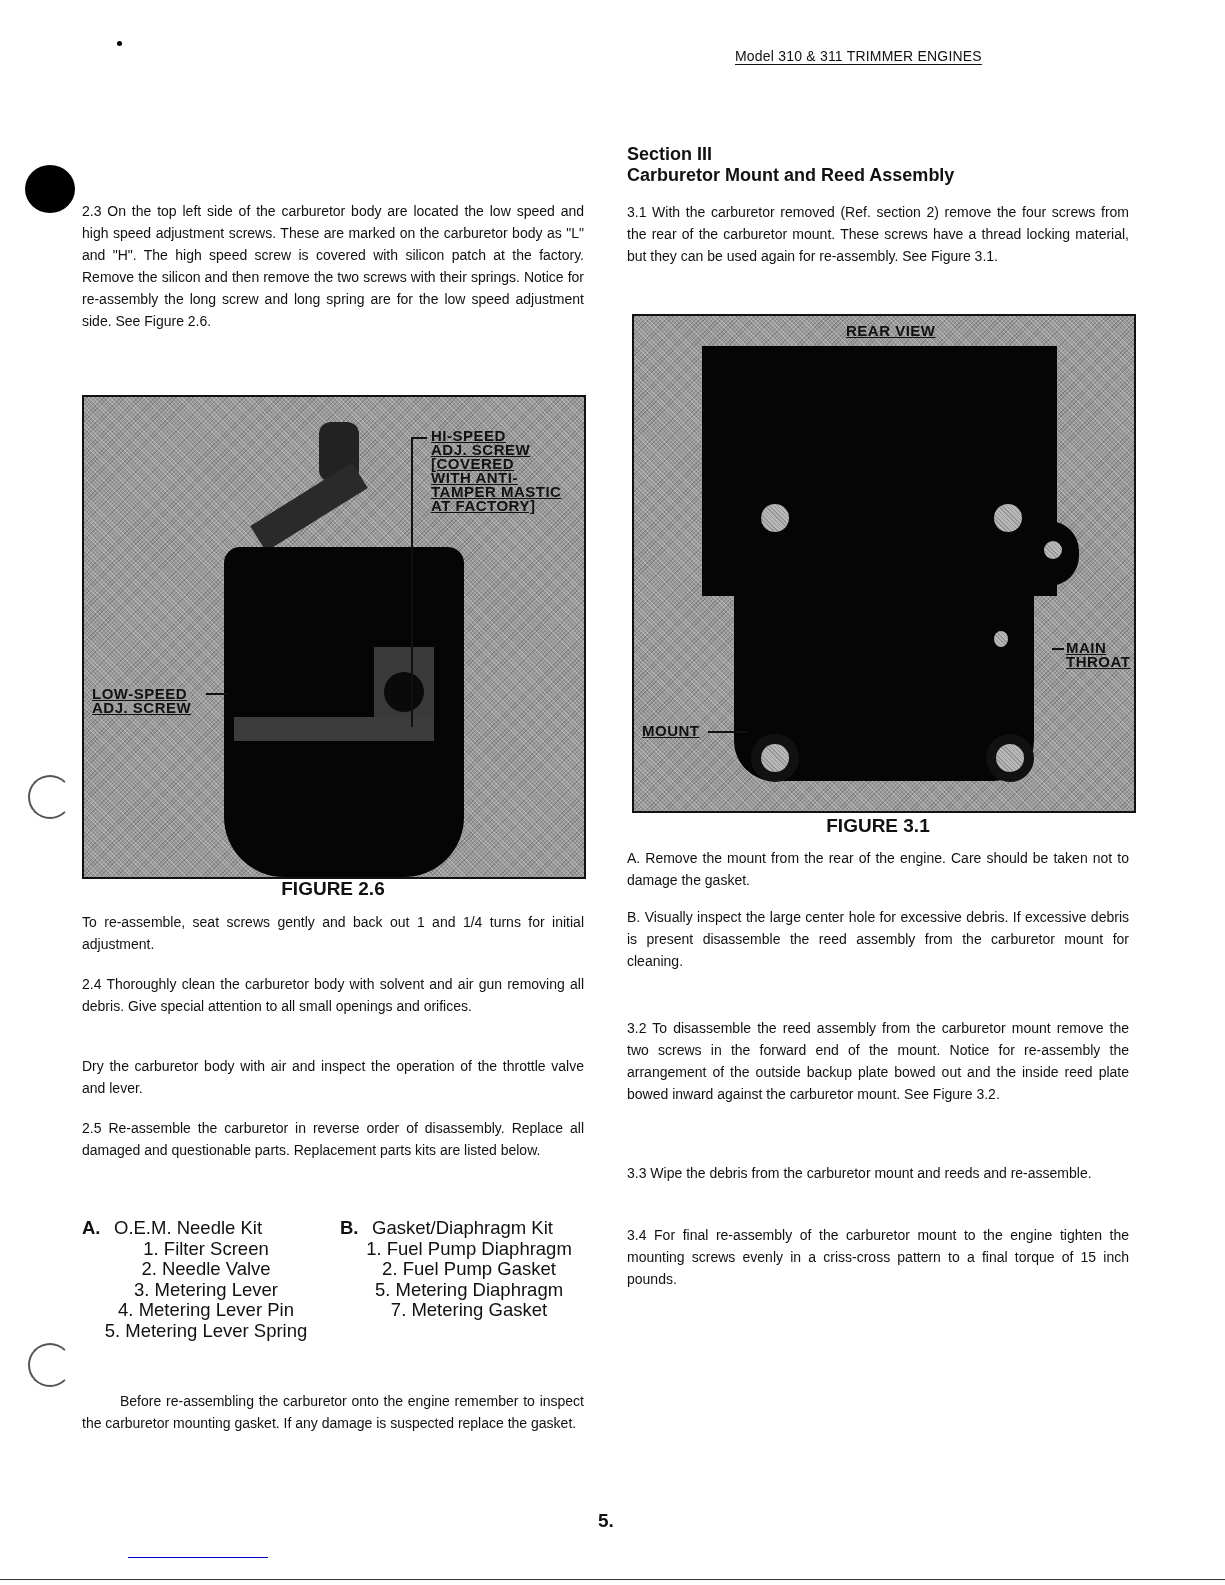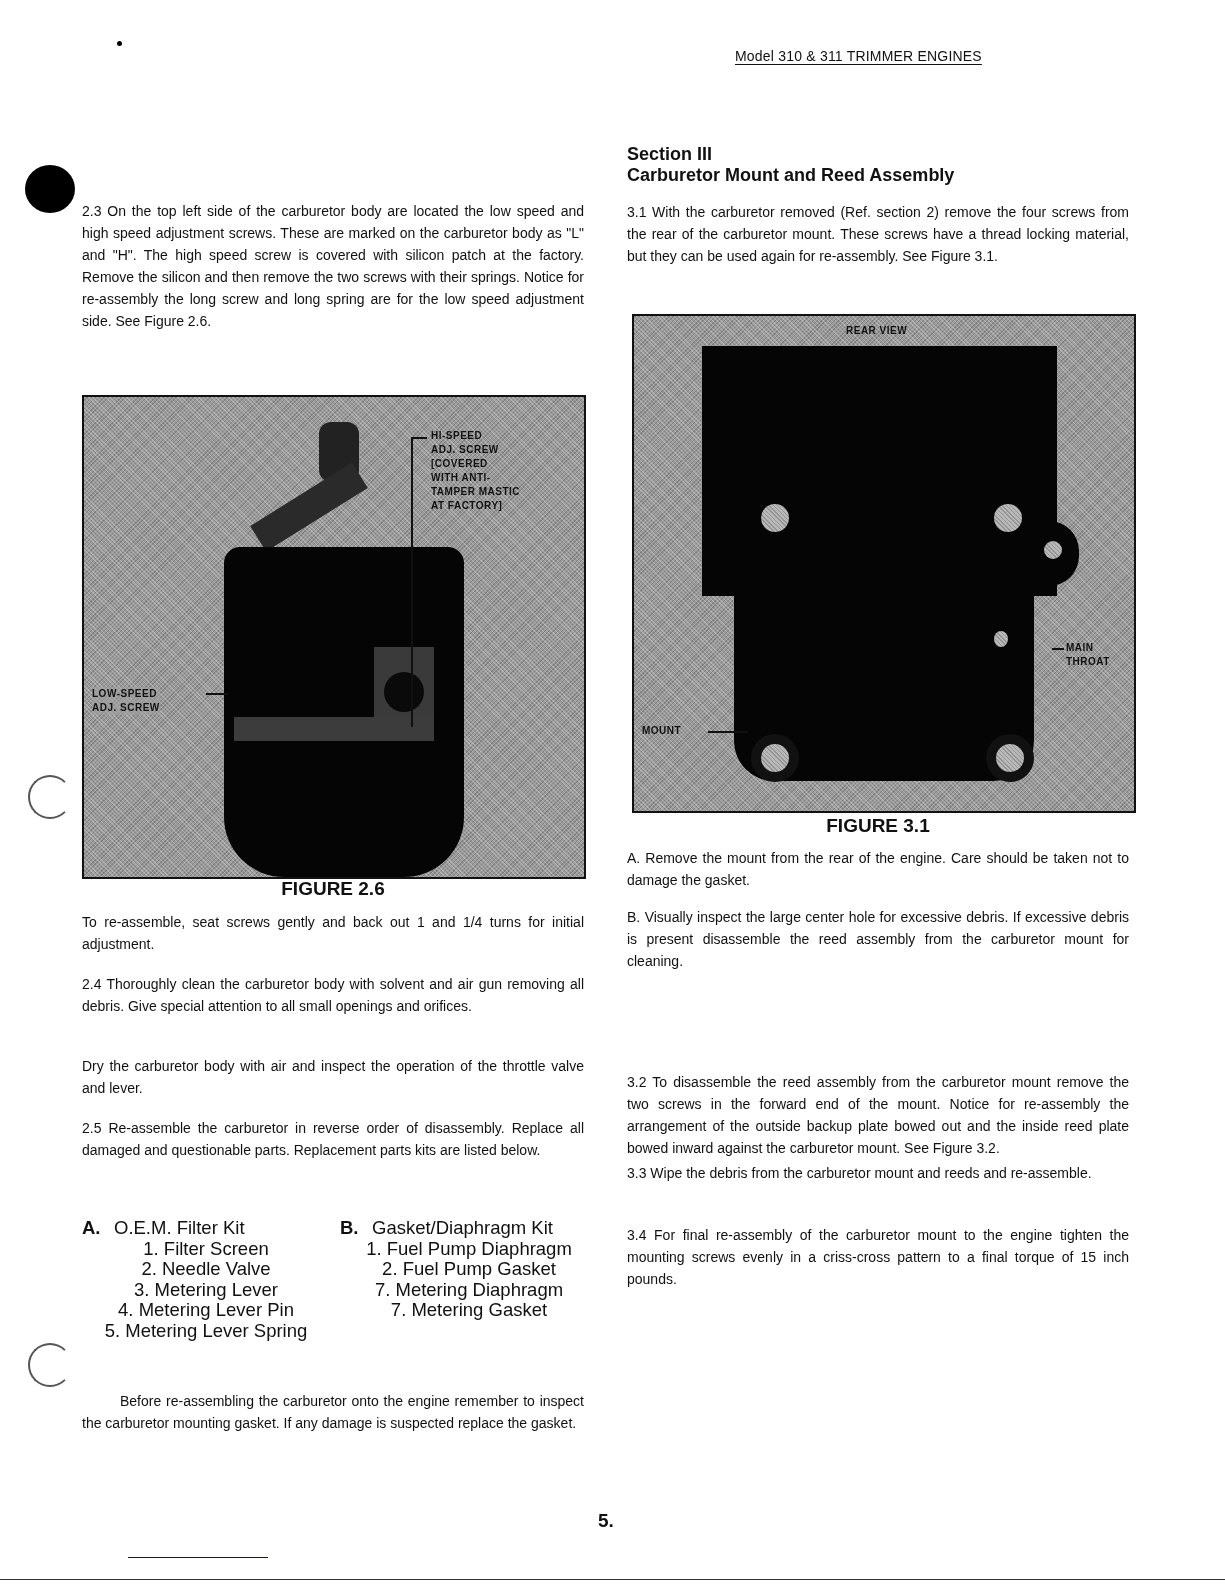--- a/index.html
+++ b/index.html
@@ -25,22 +25,22 @@
     border: 2px solid #111; overflow: hidden;
     background-color: #9a9a9a;
     background-image:
       repeating-linear-gradient(45deg, rgba(255,255,255,0.25) 0 1px, transparent 1px 3px),
       repeating-linear-gradient(-45deg, rgba(0,0,0,0.18) 0 1px, transparent 1px 3px);
   }
   .dark { position: absolute; background: #050505; }
   .hole { position: absolute; border-radius: 50%; background: #b9b9b9;
     background-image: repeating-linear-gradient(45deg, rgba(0,0,0,0.2) 0 1px, transparent 1px 3px); }
   .label {
-    position: absolute; font-weight: bold; font-size: 10px; line-height: 14px;
-    color: #111; letter-spacing: 0.5px;
+    position: absolute; font-weight: bold; font-size: 15px; line-height: 14px;
+    color: #111; letter-spacing: 0.5px; text-decoration: underline;
   }
   .leader { position: absolute; background: #111; }
 
   .punch-hole { position: absolute; border-radius: 50%; }
   .kit-list { font-size: 18.5px; line-height: 20.5px; }
   .kit-head { display: flex; }
   .kit-head .letter { font-weight: bold; width: 32px; }
   .kit-item { padding-left: 8px; text-align: center; }
   .page-number { left: 598px; top: 1510px; font-weight: bold; font-size: 19px; }
 </style>
@@ -86,36 +86,36 @@
 <div class="abs fig-caption" style="left:82px; width:502px; top:878px;">FIGURE 2.6</div>
 
 <div class="abs para col-left" style="top:911px;">To re-assemble, seat screws gently and back out 1 and 1/4 turns for initial adjustment.</div>
 <div class="abs para col-left" style="top:973px;">2.4 Thoroughly clean the carburetor body with solvent and air gun removing all debris. Give special attention to all small openings and orifices.</div>
 <div class="abs para col-left" style="top:1055px;">Dry the carburetor body with air and inspect the operation of the throttle valve and lever.</div>
 <div class="abs para col-left" style="top:1117px;">2.5 Re-assemble the carburetor in reverse order of disassembly. Replace all damaged and questionable parts. Replacement parts kits are listed below.</div>
 
 <div class="abs kit-list" style="left:82px; top:1218px; width:240px;">
   <div class="kit-head">
     <span class="letter">A.</span>
-    <span>O.E.M. Filter Kit</span>
+    <span>O.E.M. Needle Kit</span>
   </div>
   <div class="kit-item">1. Filter Screen</div>
   <div class="kit-item">2. Needle Valve</div>
   <div class="kit-item">3. Metering Lever</div>
   <div class="kit-item">4. Metering Lever Pin</div>
   <div class="kit-item">5. Metering Lever Spring</div>
 </div>
 <div class="abs kit-list" style="left:340px; top:1218px; width:250px;">
   <div class="kit-head">
     <span class="letter">B.</span>
     <span>Gasket/Diaphragm Kit</span>
   </div>
   <div class="kit-item">1. Fuel Pump Diaphragm</div>
   <div class="kit-item">2. Fuel Pump Gasket</div>
-  <div class="kit-item">7. Metering Diaphragm</div>
+  <div class="kit-item">5. Metering Diaphragm</div>
   <div class="kit-item">7. Metering Gasket</div>
 </div>
 
 <div class="abs para col-left" style="top:1390px; text-indent:38px;">Before re-assembling the carburetor onto the engine remember to inspect the carburetor mounting gasket. If any damage is suspected replace the gasket.</div>
 
 <div class="abs section-head" style="top:143px;">Section III</div>
 <div class="abs section-head" style="top:164px;">Carburetor Mount and Reed Assembly</div>
 
 <div class="abs para col-right" style="top:201px;">3.1 With the carburetor removed (Ref. section 2) remove the four screws from the rear of the carburetor mount. These screws have a thread locking material, but they can be used again for re-assembly. See Figure 3.1.</div>
 
@@ -137,19 +137,19 @@
     <div>THROAT</div>
   </div>
   <div class="leader" style="left:418px; top:332px; width:12px; height:2px;"></div>
   <div class="label" style="left:8px; top:408px;">MOUNT</div>
   <div class="leader" style="left:74px; top:415px; width:40px; height:2px;"></div>
 </div>
 <div class="abs fig-caption" style="left:627px; width:502px; top:815px;">FIGURE 3.1</div>
 
 <div class="abs para col-right" style="top:847px;">A. Remove the mount from the rear of the engine. Care should be taken not to damage the gasket.</div>
 <div class="abs para col-right" style="top:906px;">B. Visually inspect the large center hole for excessive debris. If excessive debris is present disassemble the reed assembly from the carburetor mount for cleaning.</div>
-<div class="abs para col-right" style="top:1071px;">3.2 To disassemble the reed assembly from the carburetor mount remove the two screws in the forward end of the mount. Notice for re-assembly the arrangement of the outside backup plate bowed out and the inside reed plate bowed inward against the carburetor mount. See Figure 3.2.</div>
+<div class="abs para col-right" style="top:1017px;">3.2 To disassemble the reed assembly from the carburetor mount remove the two screws in the forward end of the mount. Notice for re-assembly the arrangement of the outside backup plate bowed out and the inside reed plate bowed inward against the carburetor mount. See Figure 3.2.</div>
 <div class="abs para col-right" style="top:1162px;">3.3 Wipe the debris from the carburetor mount and reeds and re-assemble.</div>
 <div class="abs para col-right" style="top:1224px;">3.4 For final re-assembly of the carburetor mount to the engine tighten the mounting screws evenly in a criss-cross pattern to a final torque of 15 inch pounds.</div>
 
 <div class="abs page-number">5.</div>
 <div class="abs" style="left:128px; top:1557px; width:140px; height:1px; background:#0000cc;"></div>
 <div class="abs" style="left:0; top:1579px; width:1225px; height:1px; background:#333;"></div>
 
 </body></html>

